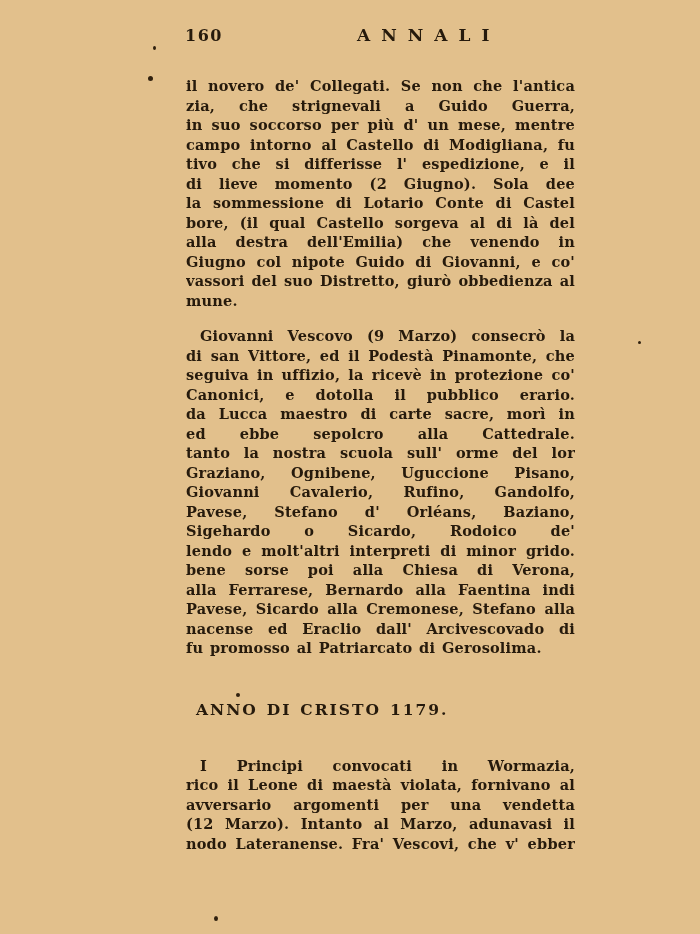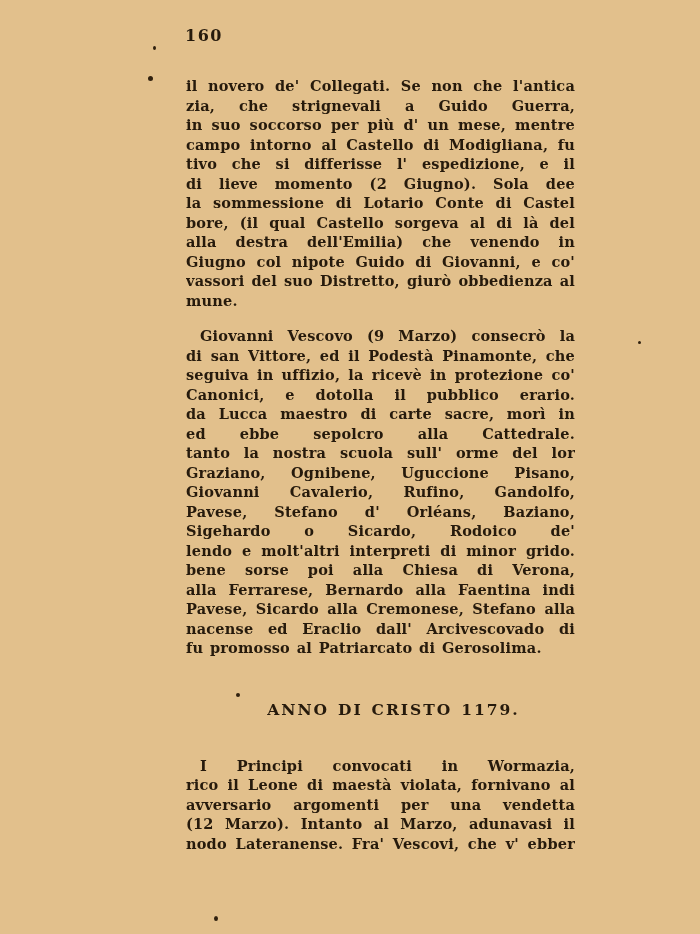--- a/index.html
+++ b/index.html
@@ -59,21 +59,20 @@
   }
   .line.last {
     text-align-last: left;
   }
   .line.first-indent {
     text-indent: 14px;
   }
   .heading {
     margin-top: 42px;
     margin-bottom: 36px;
-    text-align: center;
     text-indent: 26px;
     font-size: 15.5px;
     font-weight: bold;
     letter-spacing: 2px;
     line-height: 20px;
   }
   
   .speck {
     position: absolute;
     background: #30200e;
@@ -85,20 +84,21 @@
   .speck.s4 { left: 214px; top: 916px; width: 4px; height: 5px; }
   .speck.s5 { left: 638px; top: 341px; width: 3px; height: 3px; }
 </style>
 </head>
 <body style="--paper: #e2c08c; --ink: #261a0c;">
 
 <div class="page">
 
   <span class="pagenum">160</span>
 
+  <span class="booktitle">ANNALI</span>
 
   <main class="textblock" id="content">
       <div class="para">
         <div class="line">il novero de' Collegati. Se non che l'antica amici-</div>
         <div class="line">zia, che strignevali a Guido Guerra, distraendoli</div>
         <div class="line">in suo soccorso per più d' un mese, mentre era a</div>
         <div class="line">campo intorno al Castello di Modigliana, fu mo-</div>
         <div class="line">tivo che si differisse l' espedizione, e il restante</div>
         <div class="line">di lieve momento (2 Giugno). Sola dee ricordarsi</div>
         <div class="line">la sommessione di Lotario Conte di Castel dell'Ar-</div>

